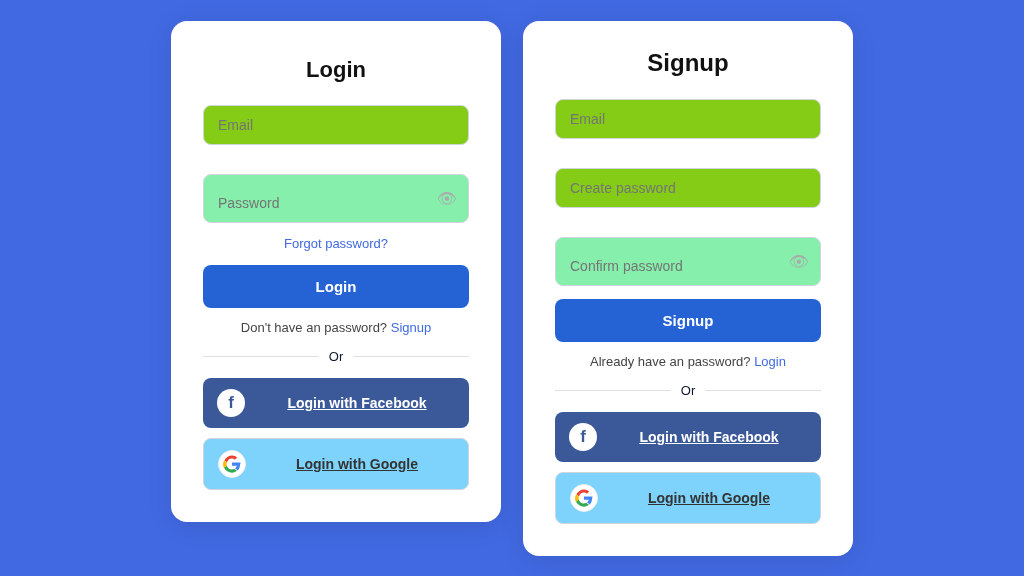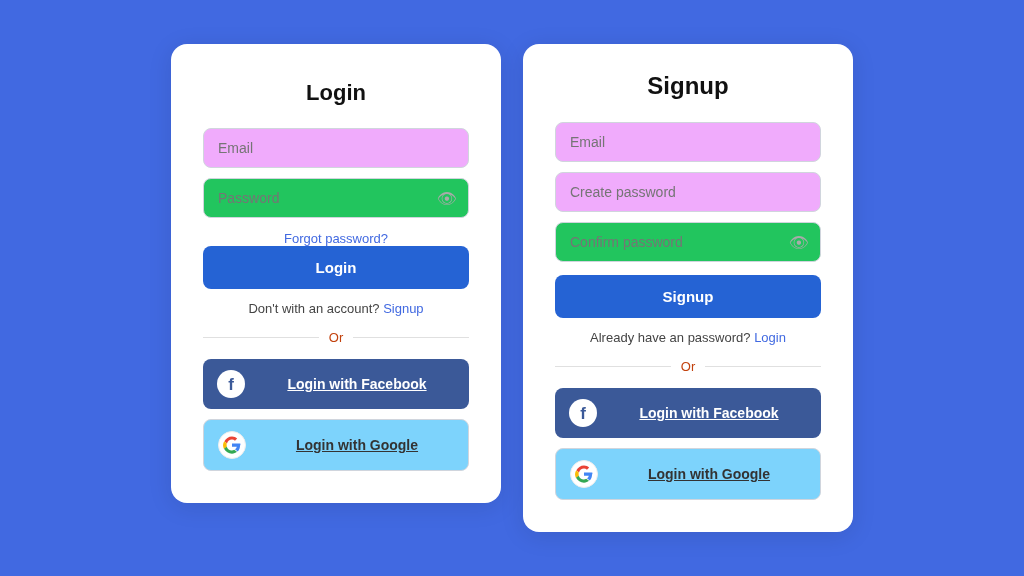--- a/index.html
+++ b/index.html
@@ -36,57 +36,58 @@
       margin-bottom: 22px;
     }
 
     .form-input {
       width: 100%;
       border: 1.5px solid #d0d5dd;
       border-radius: 8px;
       padding: 11px 14px;
       font-size: 14px;
       color: #555;
-      margin-bottom: 10px;
+      margin-bottom: 29px;
       outline: none;
-      background: #f0abfc;
+      background: #84cc16;
       position: relative;
     }
 
     .input-wrapper {
       position: relative;
       margin-bottom: 13px;
     }
 
     .input-wrapper input {
       width: 100%;
       border: 1.5px solid #d0d5dd;
       border-radius: 8px;
-      padding: 11px 38px 11px 14px;
+      padding: 20px 38px 11px 14px;
       font-size: 14px;
       color: #555;
       outline: none;
-      background: #22c55e;
+      background: #86efac;
     }
 
     .eye-icon {
       position: absolute;
       right: 12px;
       top: 50%;
       transform: translateY(-50%);
       color: #aaa;
       font-size: 16px;
       cursor: pointer;
     }
 
     .forgot-link {
       display: block;
       text-align: center;
       color: #4169e1;
       font-size: 13px;
+      margin-bottom: 14px;
       text-decoration: none;
       cursor: pointer;
     }
 
     .btn-primary {
       width: 100%;
       background: #2563d4;
       color: #fff;
       border: none;
       border-radius: 8px;
@@ -119,21 +120,21 @@
     }
 
     .divider-line {
       flex: 1;
       height: 1px;
       background: #e0e0e0;
     }
 
     .divider-text {
       font-size: 13px;
-      color: #c2410c;
+      color: #0f172a;
     }
 
     .btn-facebook {
       width: 100%;
       background: #3b5998;
       color: #fff;
       border: none;
       border-radius: 8px;
       padding: 11px 14px;
       font-size: 14px;
@@ -221,21 +222,21 @@
         
         👁︎
       </span>
     </div>
 
     <a class="forgot-link">Forgot password?</a>
 
     <button class="btn-primary">Login</button>
 
     <div class="account-text">
-      <span>Don't with an account?</span>
+      <span>Don't have an password?</span>
       <a>Signup</a>
     </div>
 
     <div class="divider">
       <div class="divider-line"></div>
       <span class="divider-text">Or</span>
       <div class="divider-line"></div>
     </div>
 
     <button class="btn-facebook">

